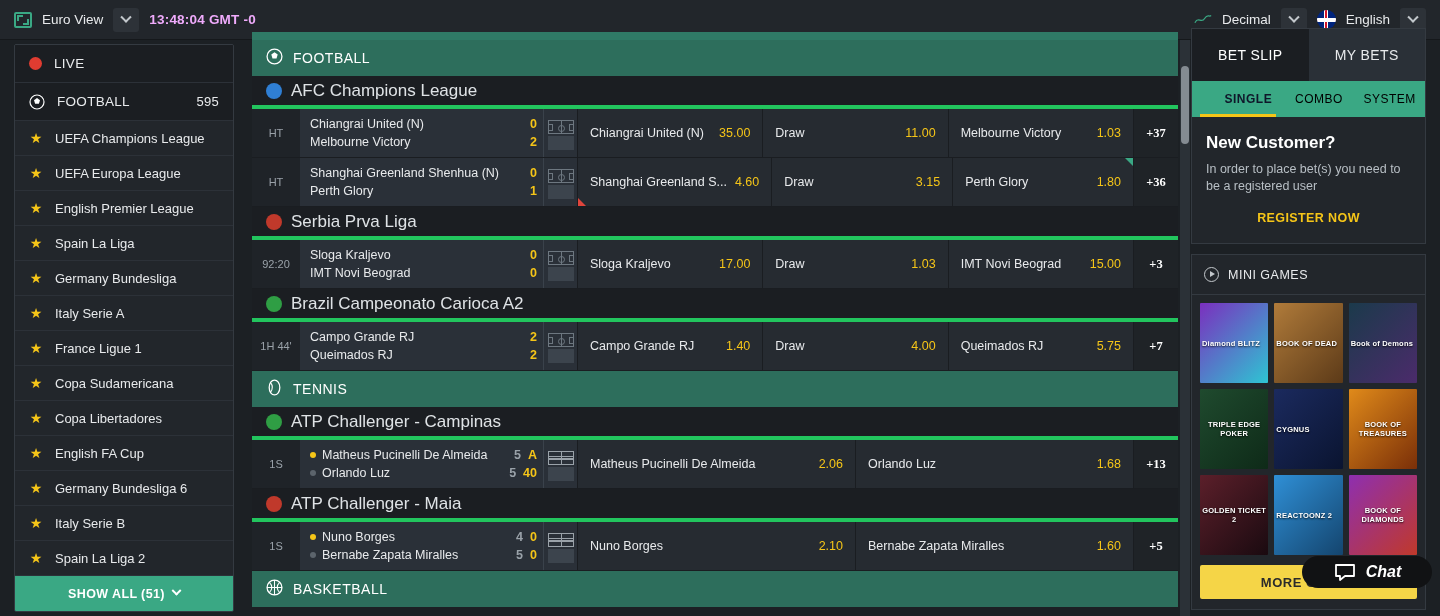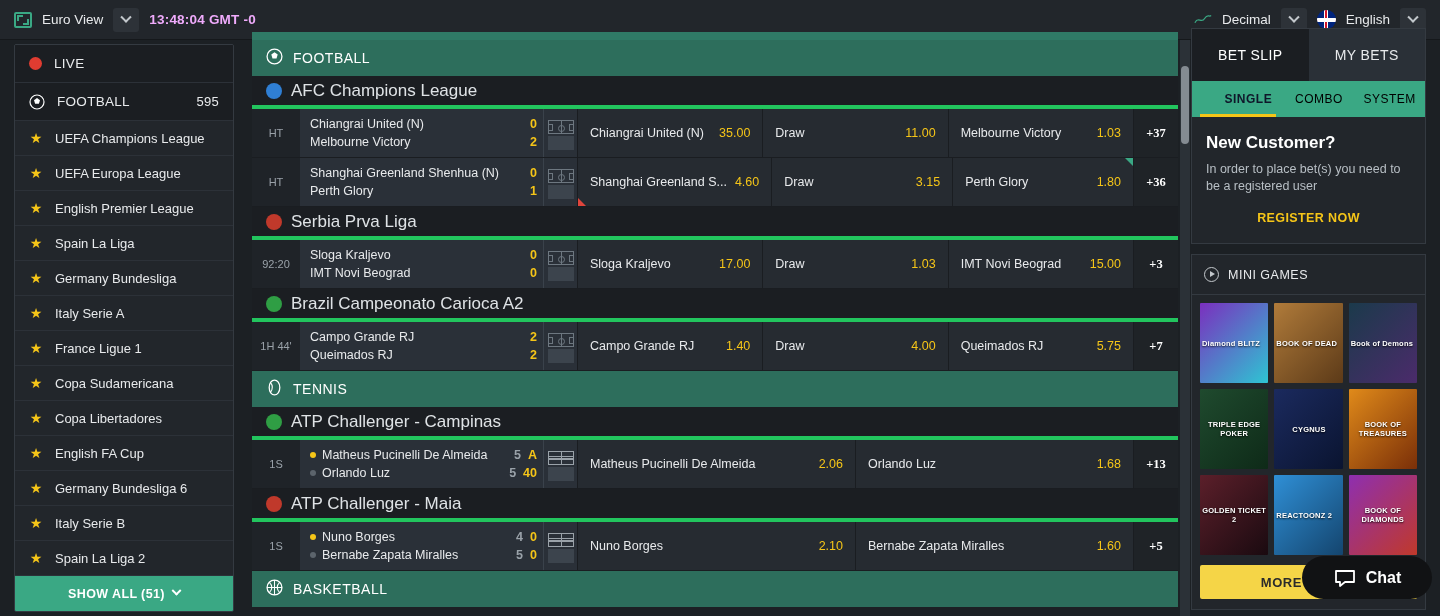--- a/index.html
+++ b/index.html
@@ -241,23 +241,23 @@
     margin: 2px 8px 10px; height: 34px; background: #f5d547; border-radius: 2px;
     display: flex; align-items: center; justify-content: center;
     font-size: 13px; font-weight: bold; color: #2b2b2b; letter-spacing: .5px; cursor: pointer;
   }
   .bottom-card {
     background: #22262b; border: 1px solid #343a41; height: 40px;
     display: flex; align-items: center; gap: 9px; padding-left: 12px;
     font-size: 12.5px; letter-spacing: .5px; color: #e8eaec; overflow: hidden;
   }
   .chat-widget {
-    position: absolute; left: 1302px; top: 556px; width: 130px; height: 43px;
+    position: absolute; left: 1302px; top: 556px; width: 130px; height: 32px;
     background: #111214; border-radius: 23px; display: flex; align-items: center;
-    justify-content: center; gap: 9px; cursor: pointer; z-index: 40;
+    justify-content: center; gap: 9px; cursor: pointer; z-index: 40; font-style: italic;
   }
   .chat-label { font-size: 16px; font-weight: bold; color: #fff; }
 </style>
 </head>
 <body>
 
 <div class="topbar">
   <div class="tb-left">
     <span class="euro-icon"></span>
     <span class="tb-label">Euro View</span>
@@ -658,21 +658,21 @@
         </div>
         <div class="mg-tile" style="background: linear-gradient(135deg, rgb(176, 123, 58), rgb(92, 58, 24));">
           <span class="mg-label">BOOK OF DEAD</span>
         </div>
         <div class="mg-tile" style="background: linear-gradient(135deg, rgb(27, 58, 75), rgb(75, 43, 107));">
           <span class="mg-label">Book of Demons</span>
         </div>
         <div class="mg-tile" style="background: linear-gradient(135deg, rgb(31, 74, 46), rgb(14, 42, 24));">
           <span class="mg-label">TRIPLE EDGE POKER</span>
         </div>
-        <div class="mg-tile" style="background: linear-gradient(135deg, rgb(27, 42, 94), rgb(10, 20, 48)); padding-left: 16px;">
+        <div class="mg-tile" style="background: linear-gradient(135deg, rgb(27, 42, 94), rgb(10, 20, 48));">
           <span class="mg-label">CYGNUS</span>
         </div>
         <div class="mg-tile" style="background: linear-gradient(135deg, rgb(224, 138, 26), rgb(122, 47, 8));">
           <span class="mg-label">BOOK OF TREASURES</span>
         </div>
         <div class="mg-tile" style="background: linear-gradient(135deg, rgb(91, 31, 42), rgb(26, 10, 16));">
           <span class="mg-label">GOLDEN TICKET 2</span>
         </div>
         <div class="mg-tile" style="background: linear-gradient(135deg, rgb(47, 143, 214), rgb(20, 69, 110));">
           <span class="mg-label">REACTOONZ 2</span>

